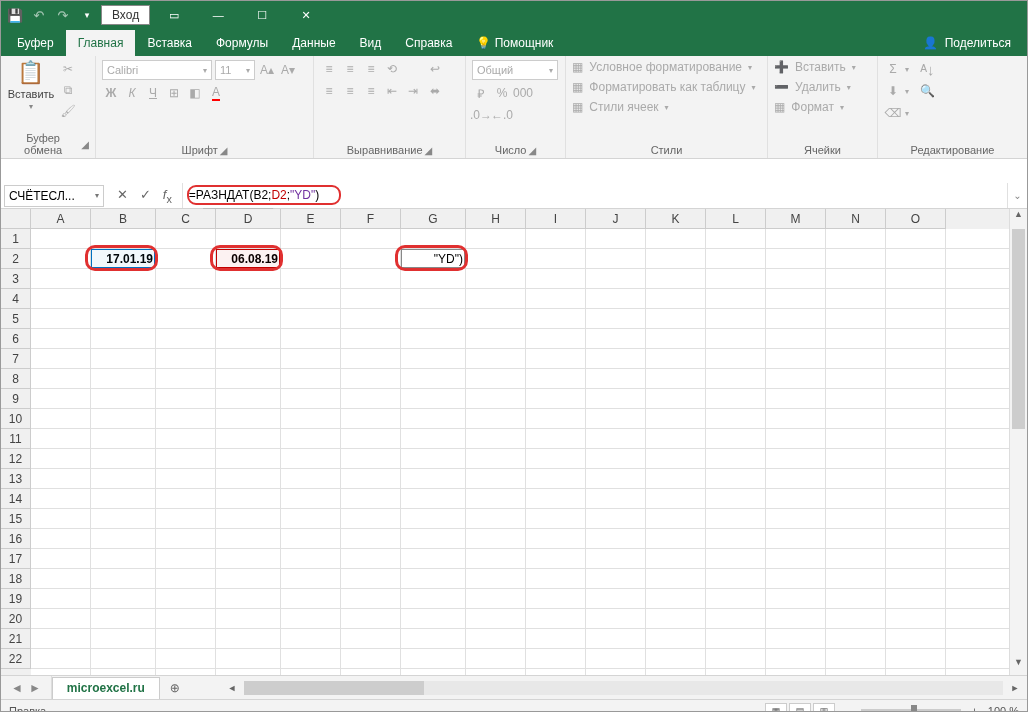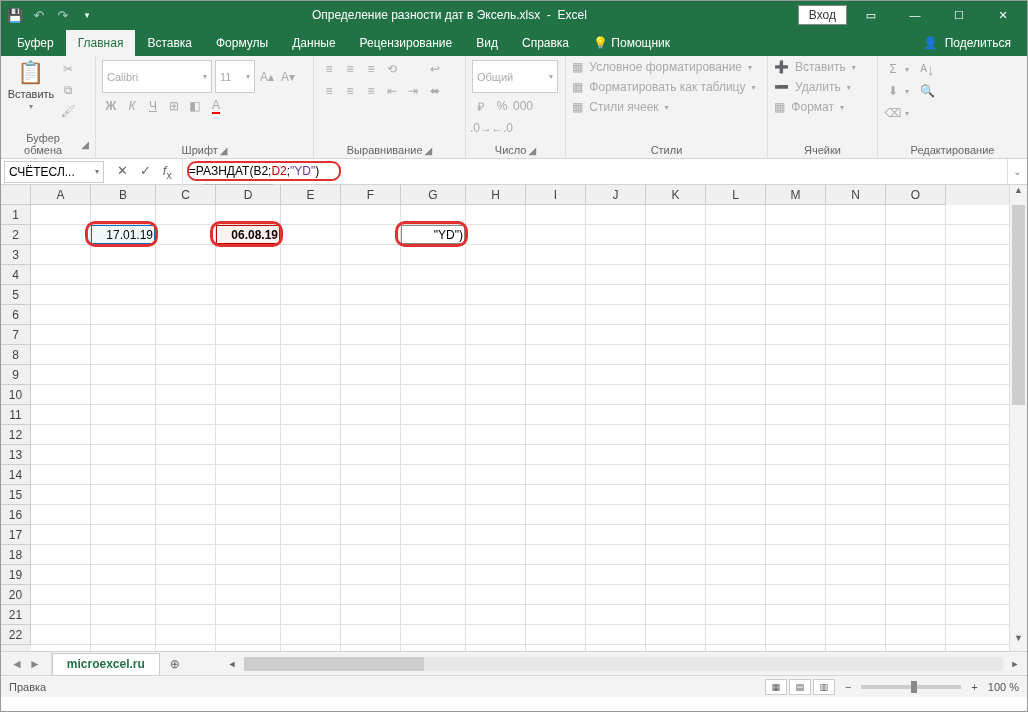--- a/index.html
+++ b/index.html
@@ -23,28 +23,28 @@
 
 .ribbon { background: #f3f3f3; height: 103px; border-bottom: 1px solid #d4d4d4; display: flex; position: relative; }
 .ribbon-group { border-right: 1px solid #e0e0e0; padding: 4px 6px 2px; display: flex; flex-direction: column; }
 .ribbon-group-content { flex:1; display: flex; align-items: flex-start; gap: 4px; color: #aaa; font-size: 12px; }
 .ribbon-group-label { text-align: center; font-size: 11px; color: #666; padding: 2px 0 0; display:flex; justify-content:center; align-items:center; gap:2px; }
 .big-btn { display: flex; flex-direction: column; align-items: center; gap: 2px; width: 48px; }
 .big-btn .ico { font-size: 22px; }
 .big-btn .lbl { font-size: 11px; color: #444; }
 .col { display: flex; flex-direction: column; gap: 3px; }
 .row { display: flex; gap: 3px; align-items: center; }
-.combo { border: 1px solid #ccc; background: #fff; height: 33px; font-size: 11px; color: #aaa; display: flex; align-items: center; padding: 0 4px; }
+.combo { border: 1px solid #ccc; background: #fff; height: 20px; font-size: 11px; color: #aaa; display: flex; align-items: center; padding: 0 4px; }
 .combo .dd { margin-left: auto; font-size: 8px; }
 .ico-sm { width: 18px; height: 18px; display: inline-flex; align-items: center; justify-content: center; font-size: 12px; color: #aaa; border: 1px solid transparent; }
 .link-item { color: #aaa; font-size: 12px; display: flex; align-items: center; gap: 6px; }
 .dlg-launch { font-size: 10px; color: #888; }
 
 
-.fbar-row { height: 26px; border-bottom: 1px solid #d4d4d4; display: flex; align-items: center; background: #fff; }
+.fbar-row { height: 26px; border-bottom: 1px solid #d4d4d4; display: flex; align-items: center; background: #fff; margin-top: 24px; }
 .namebox { width: 100px; height: 22px; border: 1px solid #ccc; margin: 0 3px; font-size: 12px; display: flex; align-items: center; padding: 0 4px; }
 .namebox .dd { margin-left: auto; font-size: 8px; color: #777; }
 .fbar-btns { display: flex; gap: 12px; padding: 0 10px; color: #666; font-size: 13px; }
 .fbar-input-wrap { flex: 1; position: relative; border-left: 1px solid #e0e0e0; height: 100%; display: flex; align-items: center; padding-left: 6px; }
 .formula-text { font-size: 12px; font-family: "Segoe UI"; }
 .formula-highlight { position: absolute; left: 4px; top: 2px; height: 20px; border: 2px solid #e03030; border-radius: 9px; pointer-events: none; }
 .fn-tooltip { position: absolute; top: 25px; left: 20px; background: #fff; border: 1px solid #bbb; padding: 2px 6px; font-size: 11px; color: #333; box-shadow: 1px 1px 2px rgba(0,0,0,0.1); }
 .fbar-expand { width: 20px; text-align: center; color: #888; font-size: 10px; border-left: 1px solid #e0e0e0; height:100%; display:flex; align-items:center; justify-content:center;}
 
 
@@ -91,41 +91,35 @@
 </head>
 <body>
 
 <div class="titlebar">
   <div class="qat">
     <span class="qat-icon">💾</span>
     <span class="qat-icon" style="opacity:.6">↶</span>
     <span class="qat-icon" style="opacity:.6">↷</span>
     <span class="qat-icon" style="font-size:9px">▾</span>
   </div>
-  <div class="title-text">
-    <span>Определение разности дат в Эксель.xlsx</span>
-    &nbsp;-&nbsp;
-    <span>Excel</span>
-  </div>
   <div class="title-right">
     <span class="signin-btn">Вход</span>
     <span class="win-btn">▭</span>
     <span class="win-btn">—</span>
     <span class="win-btn">☐</span>
     <span class="win-btn">✕</span>
   </div>
 </div>
 
 <div class="tabs">
   <div class="tab">Буфер</div>
   <div class="tab active">Главная</div>
   <div class="tab">Вставка</div>
   <div class="tab">Формулы</div>
   <div class="tab">Данные</div>
-  <div class="tab">Рецензирование</div>
   <div class="tab">Вид</div>
   <div class="tab">Справка</div>
   <div class="tab"><span>💡</span>&nbsp;<span>Помощник</span></div>
   <div class="tab-right">
     <span>👤</span>
     <span>Поделиться</span>
   </div>
 </div>
 
 <div class="ribbon">
@@ -401,21 +395,21 @@
       <div class="cell-grid-h" style="top: 259px;"></div>
       <div class="cell-grid-h" style="top: 279px;"></div>
       <div class="cell-grid-h" style="top: 299px;"></div>
       <div class="cell-grid-h" style="top: 319px;"></div>
       <div class="cell-grid-h" style="top: 339px;"></div>
       <div class="cell-grid-h" style="top: 359px;"></div>
       <div class="cell-grid-h" style="top: 379px;"></div>
       <div class="cell-grid-h" style="top: 399px;"></div>
       <div class="cell-grid-h" style="top: 419px;"></div>
       <div class="cell-grid-h" style="top: 439px;"></div>
-      <div class="cell" style="left: 60px; top: 20px; width: 65px; height: 20px;">17.01.19</div>
+      <div class="cell" style="left: 60px; top: 20px; width: 65px; height: 20px; font-weight: bold;">17.01.19</div>
       <div class="cell" style="left: 185px; top: 20px; width: 65px; height: 20px; font-weight: bold;">06.08.19</div>
       <div class="cell" style="left: 370px; top: 20px; width: 65px; height: 20px;">"YD")</div>
       <div class="ref-b2" style="left: 60px; top: 20px; width: 64px; height: 19px;"></div>
       <div class="ref-d2" style="left: 185px; top: 20px; width: 64px; height: 19px;"></div>
       <div class="active-cell" style="left: 370px; top: 20px; width: 64px; height: 19px;"></div>
       <div class="red-ring" style="left: 54px; top: 16px; width: 73px; height: 26px;"></div>
       <div class="red-ring" style="left: 179px; top: 16px; width: 73px; height: 26px;"></div>
       <div class="red-ring" style="left: 364px; top: 16px; width: 73px; height: 26px;"></div>
     </div>
   <div class="vscroll">

